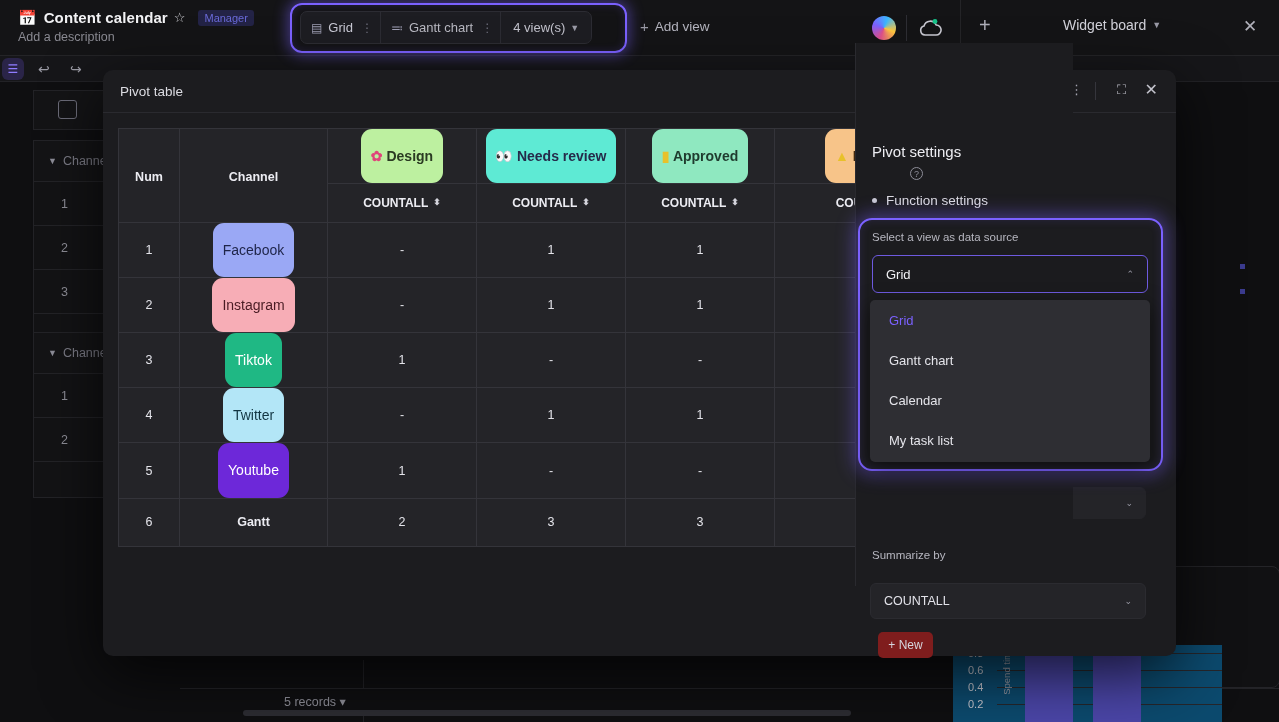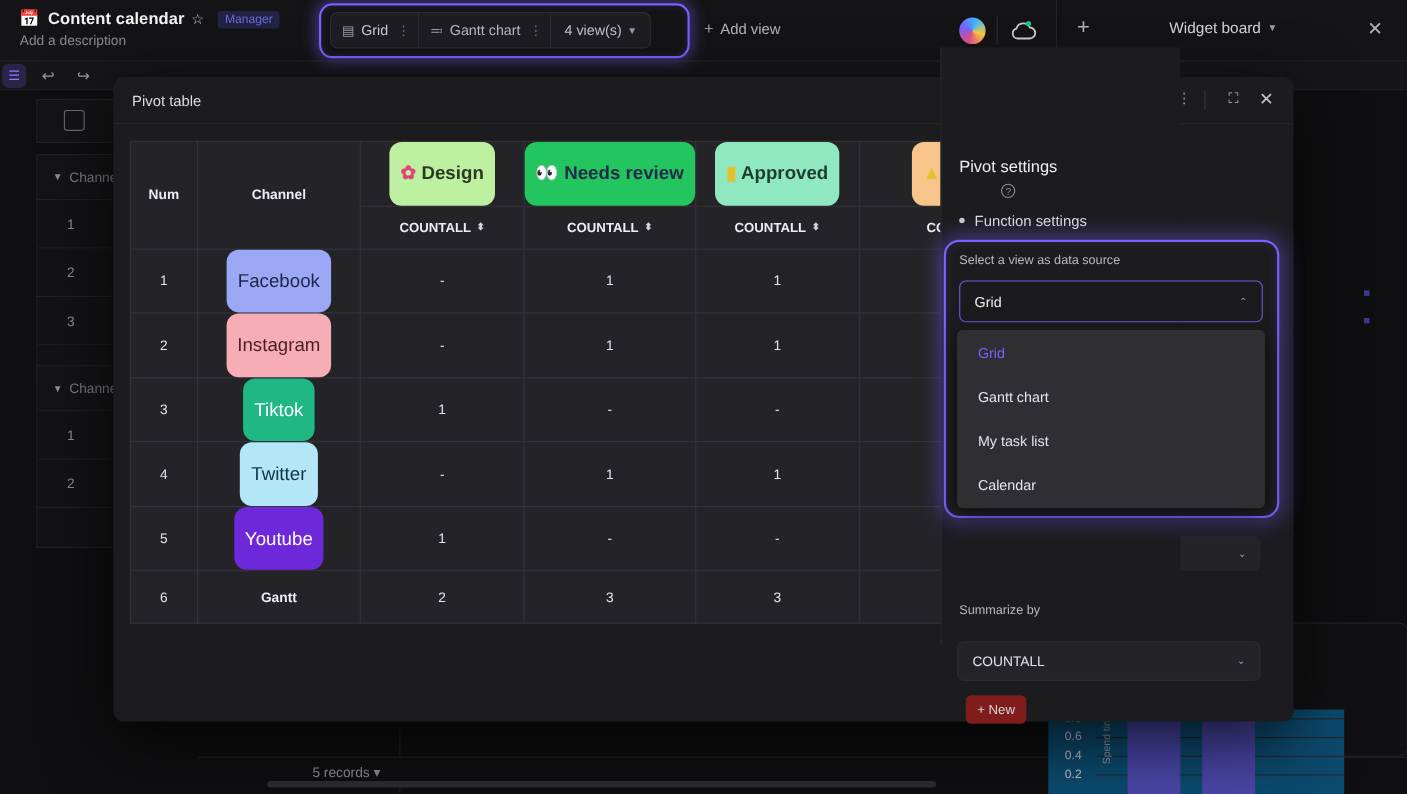--- a/index.html
+++ b/index.html
@@ -106,21 +106,21 @@
   }
   .grp { position:absolute; width:270px; left:33px; }
   .grp-head {
     height:42px; border:1px solid #232327; background:#141416;
     display:flex; align-items:center; gap:6px; padding-left:14px;
   }
   .tri { font-size:9px; color:#8d8d98; }
   .grp-lbl { font-size:12.5px; color:#7b7b86; }
   .tag {
     display:inline-block; border-radius:11px; padding:19px 10px;
-    font-size:17px; line-height:1.15; white-space:nowrap;
+    font-size:14px; line-height:1.15; white-space:nowrap;
   }
   .row-n {
     height:44px; border:1px solid #232327; border-top:none; background:#131315;
     display:flex; align-items:center; padding-left:27px;
     font-size:12.5px; color:#8d8d96;
   }
   .row-plus {
     height:36px; border:1px solid #232327; border-top:none; background:#131315;
     display:flex; align-items:center; justify-content:center;
     font-size:15px; color:#7d7d88;
@@ -410,21 +410,21 @@
       <th class="chan-c hcol-a" rowspan="2">
         <span class="colhdr-lbl">Channel</span>
       </th>
       <th class="val-c hcol-a">
         <span class="tag" style="background:#bdf0a0;color:#2a3a22;">
           <span style="color:#e0447a;">✿</span>
           <span>Design</span>
         </span>
       </th>
       <th class="val-c hcol-a">
-        <span class="tag" style="background:#22c55e;color:#252b4a;">
+        <span class="tag" style="background:#5eead4;color:#252b4a;">
           <span style="color:#3b4596;">👀</span>
           <span>Needs review</span>
         </span>
       </th>
       <th class="val-c hcol-a">
         <span class="tag" style="background:#8fe8c0;color:#1f3b2e;">
           <span style="color:#e8c12a;">▮</span>
           <span>Approved</span>
         </span>
       </th>
@@ -539,17 +539,17 @@
 
   <div class="ds-wrap"></div>
   <div class="ds-label s-label">Select a view as data source</div>
   <div class="ds-input">
     <span>Grid</span>
     <span class="chev">⌃</span>
   </div>
   <div class="ds-menu">
     <div class="ds-opt sel">Grid</div>
     <div class="ds-opt">Gantt chart</div>
+    <div class="ds-opt">Calendar</div>
     <div class="ds-opt">My task list</div>
-    <div class="ds-opt">Calendar</div>
   </div>
 
 </div>
 
 </body></html>

